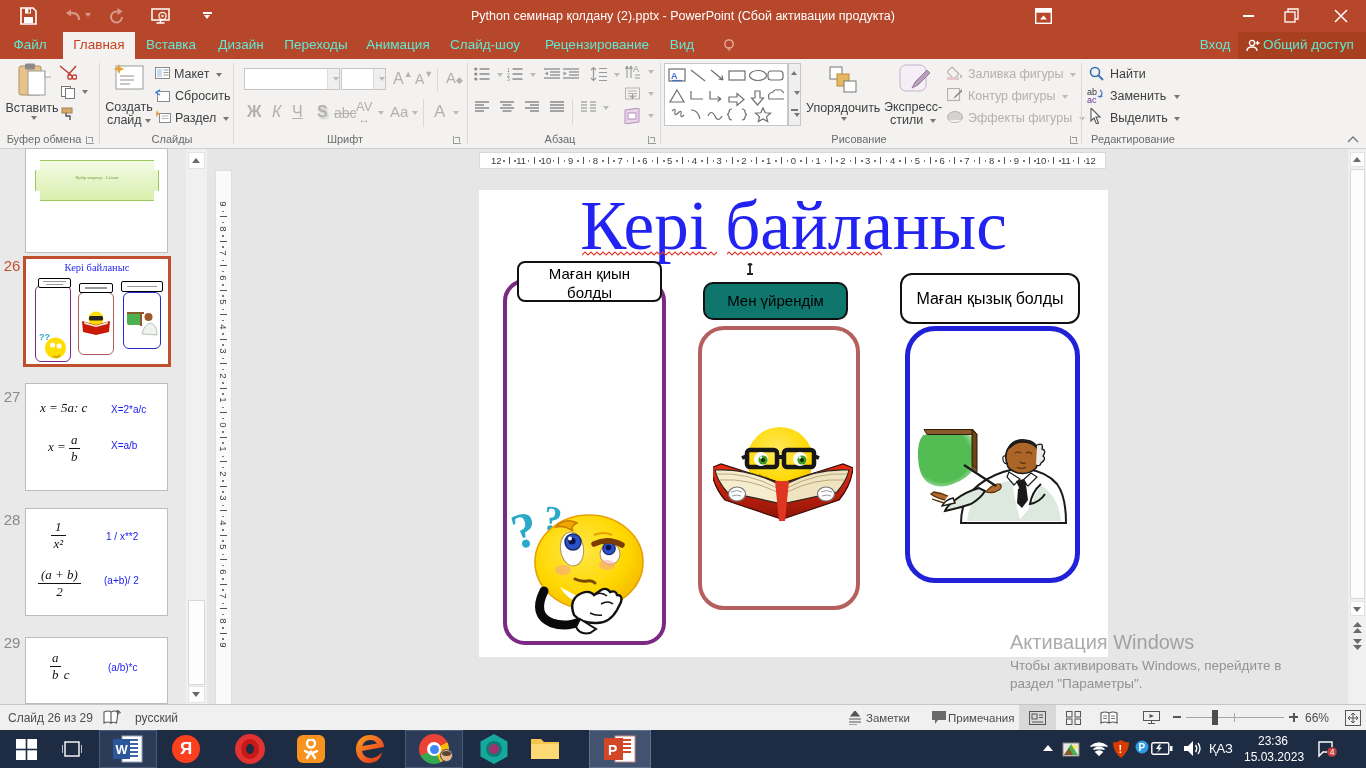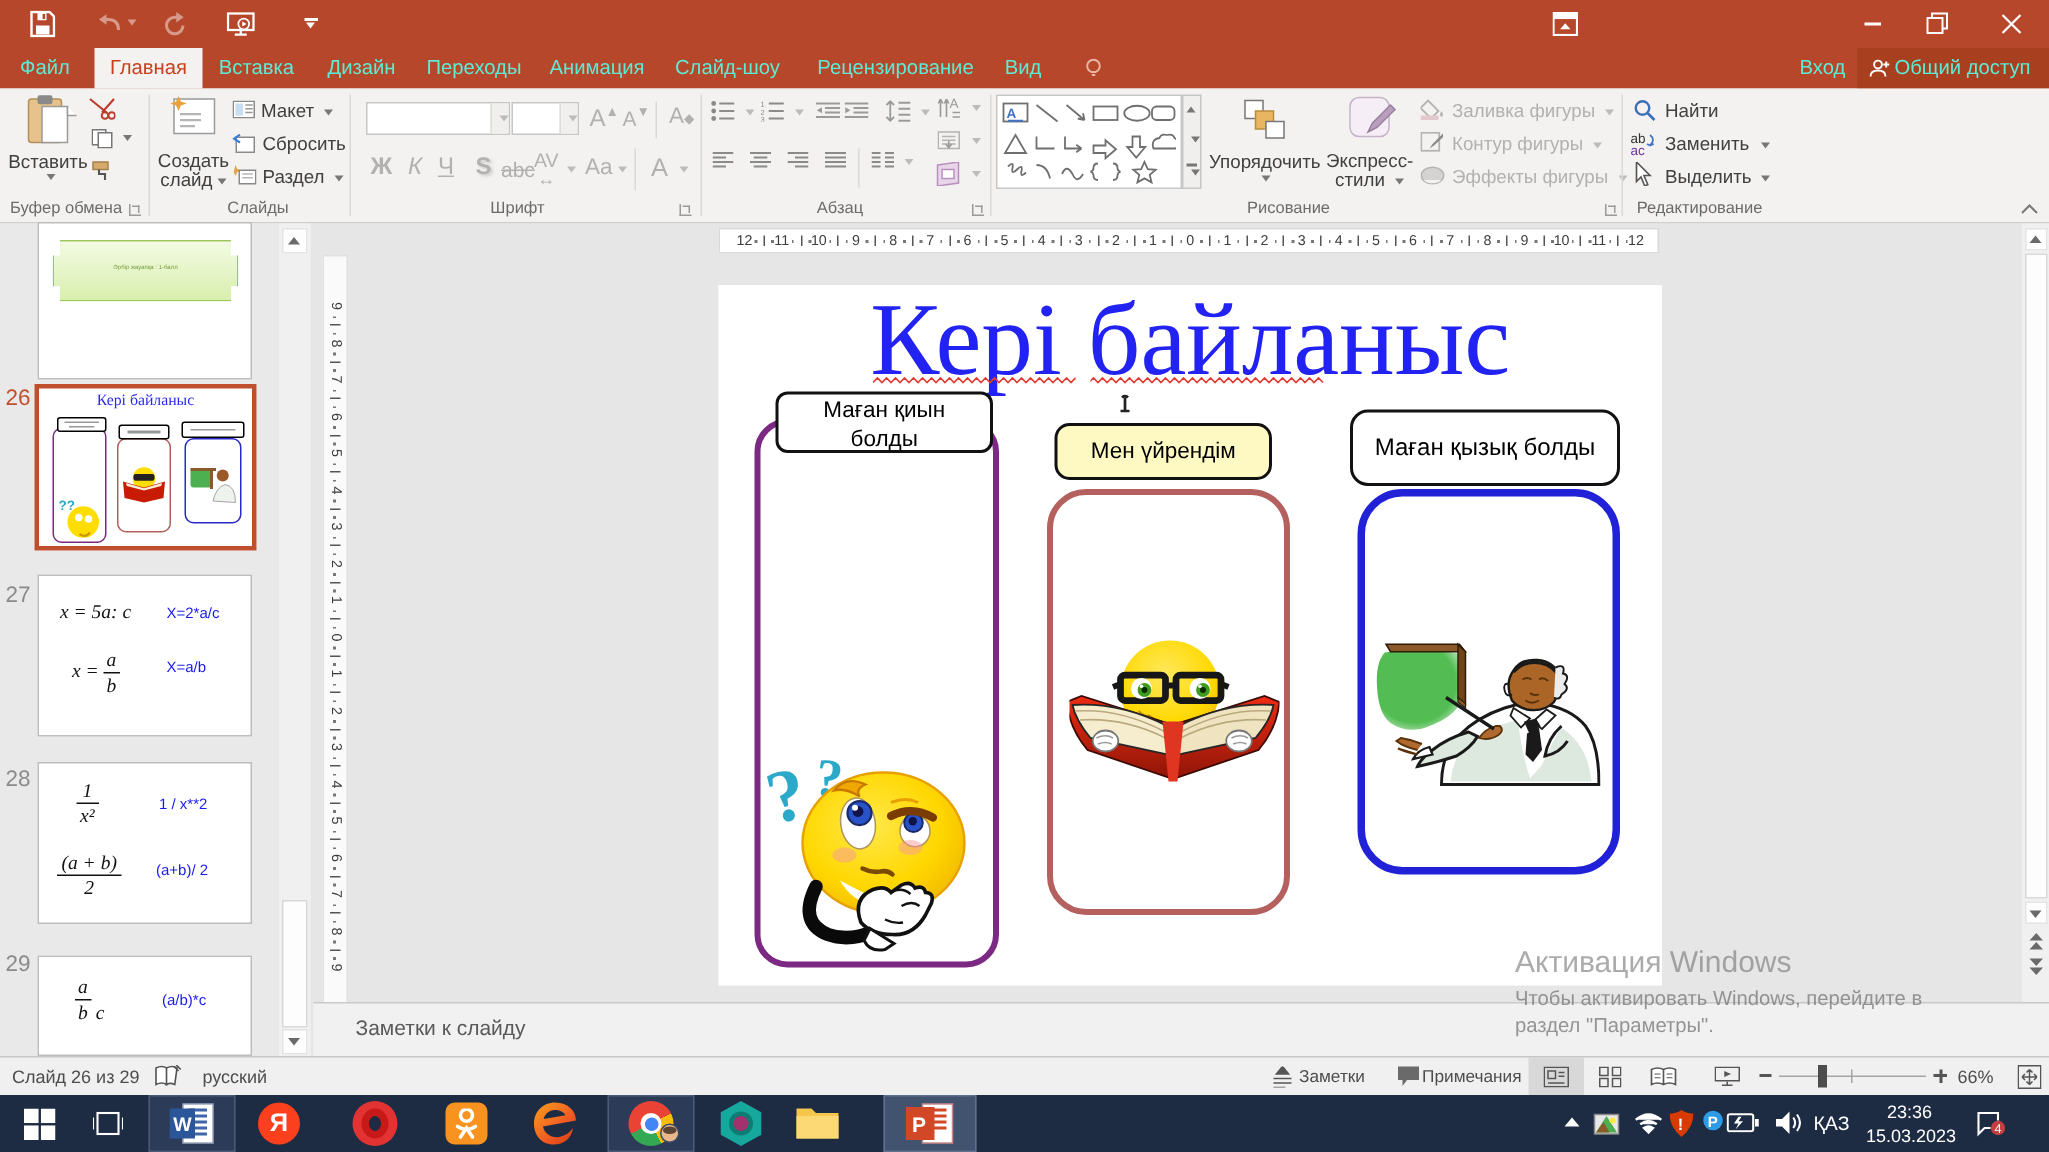--- a/index.html
+++ b/index.html
@@ -51,20 +51,21 @@
         <path d="M9.5 0 L14.5 3.5 L9.5 7z" fill="#fff"></path>
       </svg>
     <svg class="abs" style="left:151px;top:7px" width="19" height="19" viewBox="0 0 19 19">
         <rect x="1" y="2" width="17" height="11" fill="none" stroke="#fff" stroke-width="1.5"></rect>
         <path d="M9.5 13 v3 M5.5 16 h8" stroke="#fff" stroke-width="1.5"></path>
         <circle cx="11.5" cy="9" r="3.6" fill="#b7472a" stroke="#fff" stroke-width="1.2"></circle>
         <path d="M10.5 7.4 L13.4 9 L10.5 10.6z" fill="#fff"></path>
       </svg>
     <div class="abs" style="left:203px;top:12px;width:9px;height:1.5px;background:#fff"></div>
     <div class="abs" style="left:204px;top:15px;width:0;height:0;border-left:3.5px solid transparent;border-right:3.5px solid transparent;border-top:4px solid #fff"></div>
+    <div class="abs" style="left:0;top:9px;width:1366px;text-align:center;font-size:12.5px;color:#fff">Python семинар қолдану (2).pptx - PowerPoint (Сбой активации продукта)</div>
     <svg class="abs" style="left:1035px;top:8px" width="17" height="16" viewBox="0 0 17 16">
         <rect x="0.7" y="0.7" width="15.6" height="14.6" fill="none" stroke="#fff" stroke-width="1.4"></rect>
         <rect x="0.7" y="0.7" width="15.6" height="4" fill="#fff"></rect>
         <path d="M8.5 7.5 L12 11.5 H5z" fill="#fff"></path>
       </svg>
     <div class="abs" style="left:1243px;top:15px;width:11px;height:1.5px;background:#fff"></div>
     <svg class="abs" style="left:1284px;top:8px" width="15" height="15" viewBox="0 0 15 15">
         <rect x="1" y="4" width="10" height="10" fill="none" stroke="#fff" stroke-width="1.3"></rect>
         <path d="M4 4 V1 H14 V11 H11" fill="none" stroke="#fff" stroke-width="1.3"></path>
       </svg>
@@ -586,21 +587,21 @@
       <div class="abs" style="left:0;top:-3px;width:629px;text-align:center;font-family:'Liberation Serif',serif;font-size:69px;color:#2222f2">Кері байланыс</div>
       <svg class="abs" style="left:103px;top:61px" width="430" height="6" viewBox="0 0 430 6">
           <path d="M0 4 l3 -3 3 3 3 -3 3 3 3 -3 3 3 3 -3 3 3 3 -3 3 3 3 -3 3 3 3 -3 3 3 3 -3 3 3 3 -3 3 3 3 -3 3 3 3 -3 3 3 3 -3 3 3 3 -3 3 3 3 -3 3 3 3 -3 3 3 3 -3 3 3 3 -3 3 3 3 -3 3 3 3 -3 3 3 3 -3 3 3 3 -3 3 3 3 -3 3 3 3 -3 3 3 3 -3 3 3 3 -3 3 3 3 -3 3 3 3 -3 3 3 3 -3 3 3 3 -3 3 3 3 -3 3 3 3 -3 3 3 3 -3 3 3 3 -3 3 3 3 -3 3 3 3 -3 3 3 3 -3 3 3 3 -3 3 3 3 -3 3 3 3 -3 3 3 3 -3 3 3 3 -3 3 3 3 -3 3 3 3 -3 3 3 3 -3 3 3 3 -3 3 3 3 -3 3 3 3 -3 3 3 3 -3 3 3 3 -3 3 3 3 -3 3 3" fill="none" stroke="#e03c31" stroke-width="1.1"></path>
         </svg>
       <div class="abs" style="left:238px;top:58px;width:10px;height:9px;background:#fff"></div>
 
       <div class="abs" style="left:24px;top:89px;width:163px;height:366px;border:4px solid #7b2982;border-radius:22px"></div>
       <div class="abs" style="left:38px;top:71px;width:145px;height:41px;background:#fff;border:2.5px solid #111;border-radius:8px;text-align:center;font-size:15px;line-height:19px;padding-top:1px">Маған қиын<br>болды</div>
 
       <div class="abs" style="left:219px;top:136px;width:162px;height:284px;border:4px solid #b3605e;border-radius:26px"></div>
-      <div class="abs" style="left:224px;top:92px;width:145px;height:38px;background:#fef9c3;border:2.5px solid #111;border-radius:10px;text-align:center;font-size:15px;line-height:33px">Мен үйрендім</div>
+      <div class="abs" style="left:224px;top:92px;width:145px;height:38px;background:#0f766e;border:2.5px solid #111;border-radius:10px;text-align:center;font-size:15px;line-height:33px">Мен үйрендім</div>
       <svg class="abs" style="left:264px;top:73px" width="14" height="14" viewBox="0 0 14 14">
           <path d="M7 2 v9 M4 11 h6 M5 2 q2 -2 4 0" stroke="#222" stroke-width="1.8" fill="none"></path>
         </svg>
 
       <div class="abs" style="left:426px;top:136px;width:175px;height:257px;border:5px solid #2121d8;border-radius:30px"></div>
       <div class="abs" style="left:421px;top:83px;width:180px;height:51px;background:#fff;border:2.5px solid #111;border-radius:12px;text-align:center;font-size:16px;line-height:48px">Маған қызық болды</div>
 
       <svg class="abs" style="left:25px;top:301px" width="152" height="156" viewBox="0 0 152 156">
         <defs>
             <radialGradient id="tf" cx="42%" cy="38%" r="72%">
@@ -719,24 +720,20 @@
     <div class="abs" style="left:1350px;top:452px;width:15px;height:15px;background:#fdfdfd;border:1px solid #e3e3e3"></div>
     <div class="abs" style="left:1353px;top:458px;width:0;height:0;border-left:4.5px solid transparent;border-right:4.5px solid transparent;border-top:5px solid #6a6a6a"></div>
     <svg class="abs" style="left:1351px;top:472px" width="13" height="14" viewBox="0 0 13 14">
         <path d="M6.5 1 L11 6 H2z M6.5 7 L11 12 H2z" fill="#6a6a6a"></path>
       </svg>
     <svg class="abs" style="left:1351px;top:489px" width="13" height="14" viewBox="0 0 13 14">
         <path d="M2 1 H11 L6.5 6z M2 7 H11 L6.5 12z" fill="#6a6a6a"></path>
       </svg>
   </div>
 
-  <div id="notes" class="abs">
-    <div class="abs" style="left:209px;top:0;width:1157px;height:36px;background:#f1f1f1;border-top:1px solid #c9c9c9"></div>
-    <div class="abs" style="left:237px;top:9px;font-size:14px;color:#595959">Заметки к слайду</div>
-  </div>
 
   <div id="statusbar" class="abs">
     <div class="abs" style="left:8px;top:6px;font-size:12px">Слайд 26 из 29</div>
     <svg class="abs" style="left:103px;top:5px" width="18" height="15" viewBox="0 0 18 15">
         <path d="M1 2 q4 -2 7 0 v11 q-3 -2 -7 0z M8 2 q4 -2 7 0 l-1.5 11 q-3 -1.5 -5.5 0z" fill="#fff" stroke="#555" stroke-width="1.1"></path>
         <path d="M13 1 l3 3 M14.5 0 l3 3" stroke="#555" stroke-width="1.1"></path>
       </svg>
     <div class="abs" style="left:135px;top:6px">русский</div>
     <svg class="abs" style="left:847px;top:6px" width="16" height="14" viewBox="0 0 16 14">
         <path d="M8 0 l4 5 h-8z M2 8 h12 M2 11 h12 M2 14 h8" stroke="#555" fill="#555" stroke-width="1.1"></path>

